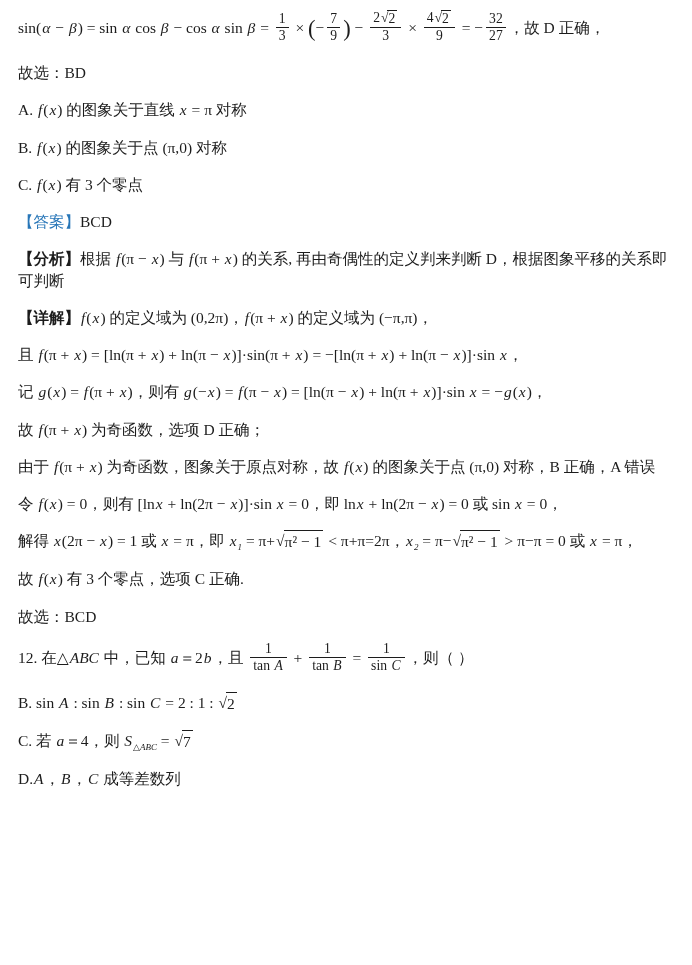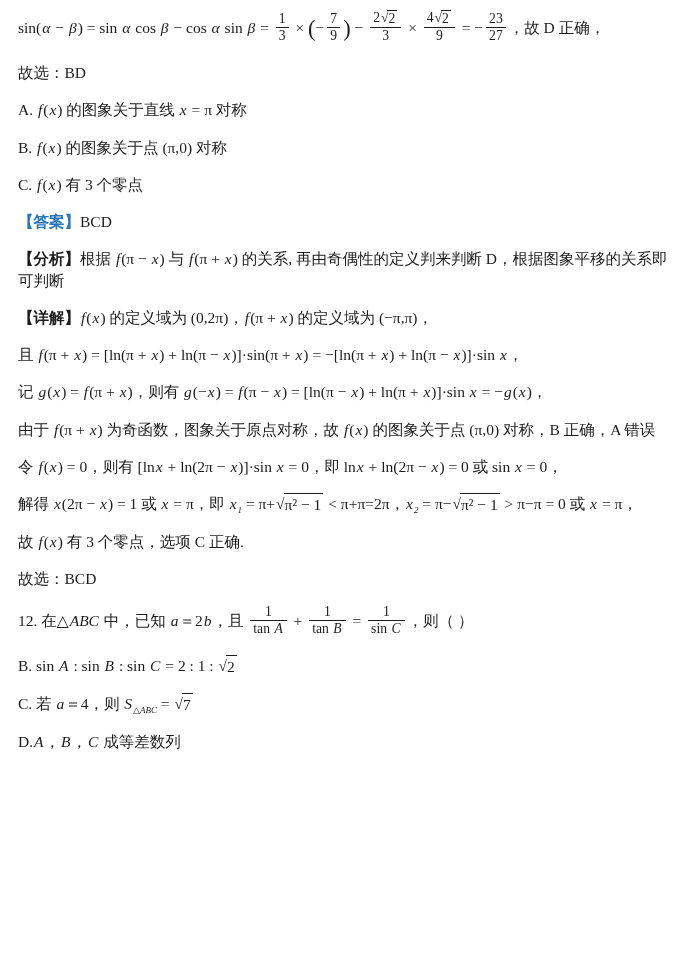--- a/index.html
+++ b/index.html
@@ -10,21 +10,21 @@
     padding:12px 22px 4px 18px;
     font-family:"Liberation Serif","DejaVu Serif",serif;
     font-size:15.5px;
     color:#1c1c1c;
     line-height:1.4;
     position:relative;
     overflow:hidden;
   }
   .line{margin:0 0 15.5px 0;white-space:normal;}
   .mi{font-style:italic;font-family:"Liberation Serif","DejaVu Serif",serif;padding:0 1px;}
-  .accent{color:var(--accent,#2776b8);font-weight:bold;}
+  .accent{color:var(--accent,#2776b8);font-weight:normal;}
   .bold{font-weight:bold;}
   .frac{
     display:inline-flex;flex-direction:column;vertical-align:middle;
     text-align:center;font-size:0.88em;line-height:1.2;margin:0 3px;
     position:relative;top:-2px;
   }
   .frac .num{padding:0 3px;}
   .frac .den{border-top:1.3px solid currentColor;padding:0 3px;}
   .sqrt{display:inline-flex;align-items:flex-start;margin:0 1px;}
   .sqrt .rad{margin-right:-1px;}
@@ -49,32 +49,33 @@
               <span class="body">2</span>
             </span></span>
           <span class="den">3</span>
         </span> × <span class="frac">
           <span class="num">4<span class="sqrt">
               <span class="rad">√</span>
               <span class="body">2</span>
             </span></span>
           <span class="den">9</span>
         </span> = −<span class="frac">
-          <span class="num">23</span>
+          <span class="num">32</span>
           <span class="den">27</span>
         </span>，故 D 正确，</div>
       <div class="line">故选：BD</div>
       <div class="line">A. <i class="mi">f</i>(<i class="mi">x</i>) 的图象关于直线 <i class="mi">x</i> = π 对称</div>
       <div class="line">B. <i class="mi">f</i>(<i class="mi">x</i>) 的图象关于点 (π,0) 对称</div>
       <div class="line">C. <i class="mi">f</i>(<i class="mi">x</i>) 有 3 个零点</div>
       <div class="line"><span class="accent">【答案】</span>BCD</div>
       <div class="line"><span class="bold">【分析】</span>根据 <i class="mi">f</i>(π − <i class="mi">x</i>) 与 <i class="mi">f</i>(π + <i class="mi">x</i>) 的关系, 再由奇偶性的定义判来判断 D，根据图象平移的关系即可判断</div>
       <div class="line"><span class="bold">【详解】</span><i class="mi">f</i>(<i class="mi">x</i>) 的定义域为 (0,2π)，<i class="mi">f</i>(π + <i class="mi">x</i>) 的定义域为 (−π,π)，</div>
       <div class="line">且 <i class="mi">f</i>(π + <i class="mi">x</i>) = [ln(π + <i class="mi">x</i>) + ln(π − <i class="mi">x</i>)]·sin(π + <i class="mi">x</i>) = −[ln(π + <i class="mi">x</i>) + ln(π − <i class="mi">x</i>)]·sin <i class="mi">x</i>，</div>
       <div class="line">记 <i class="mi">g</i>(<i class="mi">x</i>) = <i class="mi">f</i>(π + <i class="mi">x</i>)，则有 <i class="mi">g</i>(−<i class="mi">x</i>) = <i class="mi">f</i>(π − <i class="mi">x</i>) = [ln(π − <i class="mi">x</i>) + ln(π + <i class="mi">x</i>)]·sin <i class="mi">x</i> = −<i class="mi">g</i>(<i class="mi">x</i>)，</div>
+      <div class="line">故 <i class="mi">f</i>(π + <i class="mi">x</i>) 为奇函数，选项 D 正确；</div>
       <div class="line">由于 <i class="mi">f</i>(π + <i class="mi">x</i>) 为奇函数，图象关于原点对称，故 <i class="mi">f</i>(<i class="mi">x</i>) 的图象关于点 (π,0) 对称，B 正确，A 错误</div>
       <div class="line">令 <i class="mi">f</i>(<i class="mi">x</i>) = 0，则有 [ln<i class="mi">x</i> + ln(2π − <i class="mi">x</i>)]·sin <i class="mi">x</i> = 0，即 ln<i class="mi">x</i> + ln(2π − <i class="mi">x</i>) = 0 或 sin <i class="mi">x</i> = 0，</div>
       <div class="line">解得 <i class="mi">x</i>(2π − <i class="mi">x</i>) = 1 或 <i class="mi">x</i> = π，即 <i class="mi">x</i><sub class="msub">1</sub> = π+<span class="sqrt">
           <span class="rad">√</span>
           <span class="body">π² − 1</span>
         </span> &lt; π+π=2π，<i class="mi">x</i><sub class="msub">2</sub> = π−<span class="sqrt">
           <span class="rad">√</span>
           <span class="body">π² − 1</span>
         </span> &gt; π−π = 0 或 <i class="mi">x</i> = π，</div>
       <div class="line">故 <i class="mi">f</i>(<i class="mi">x</i>) 有 3 个零点，选项 C 正确.</div>

